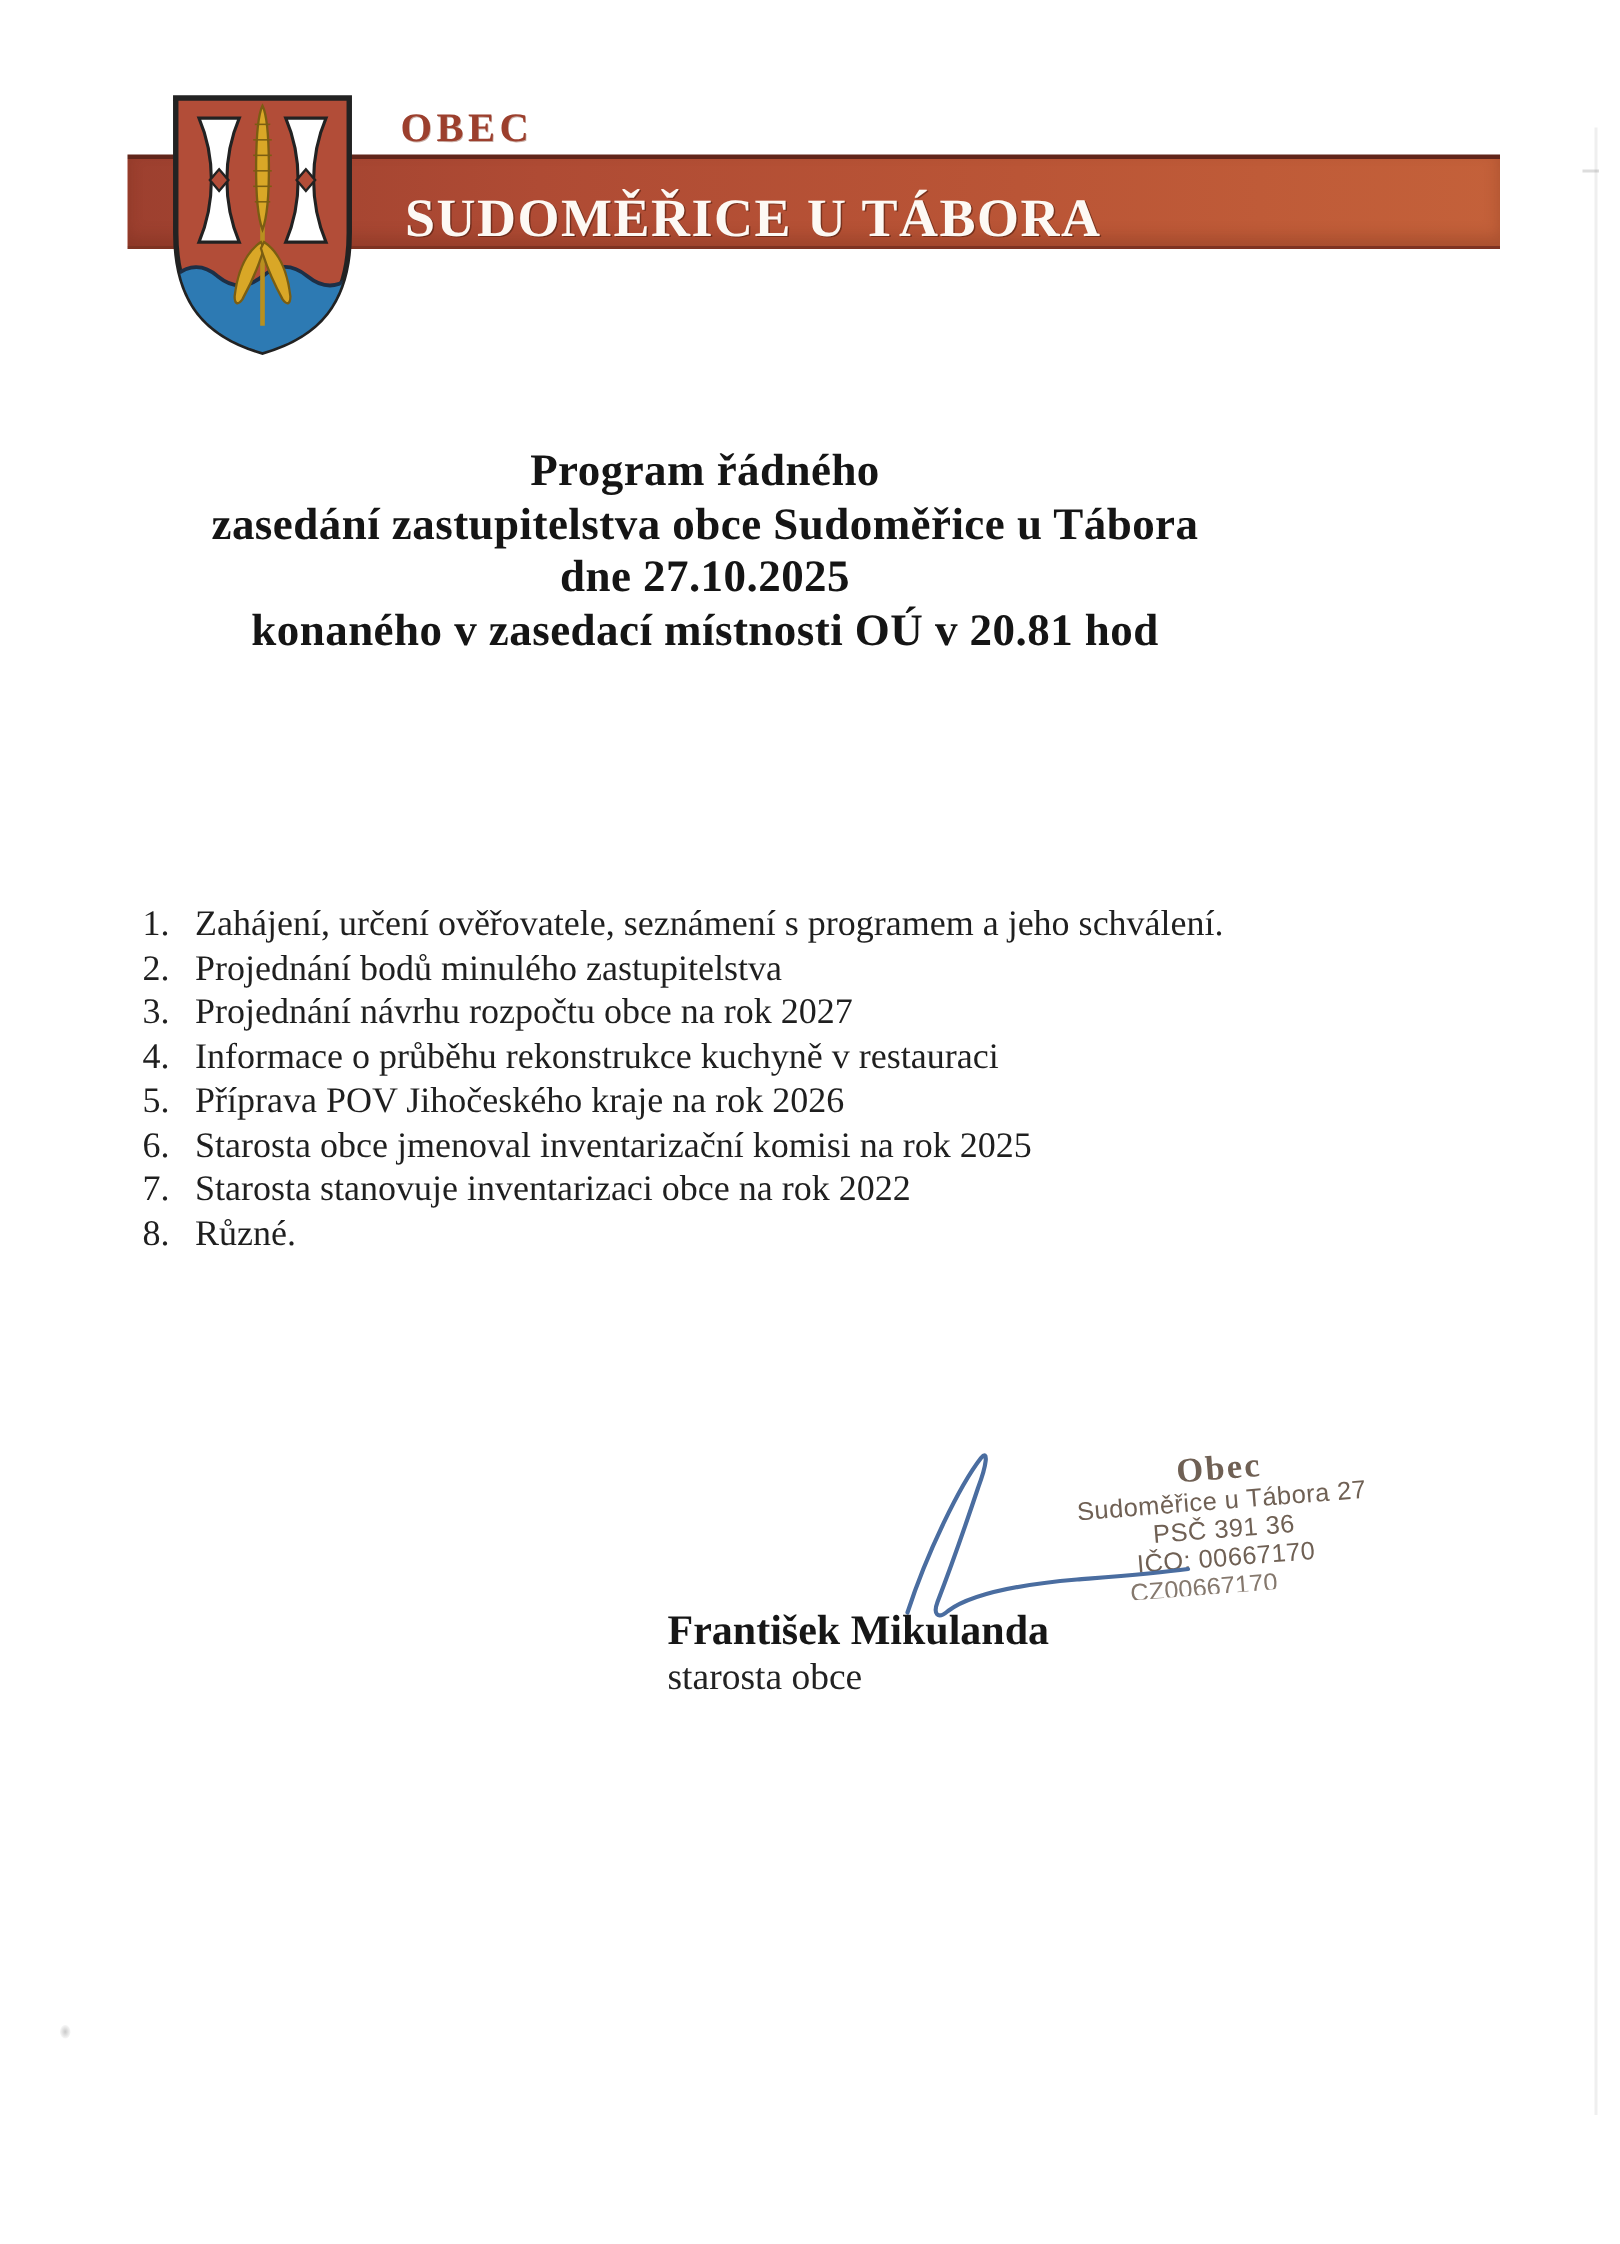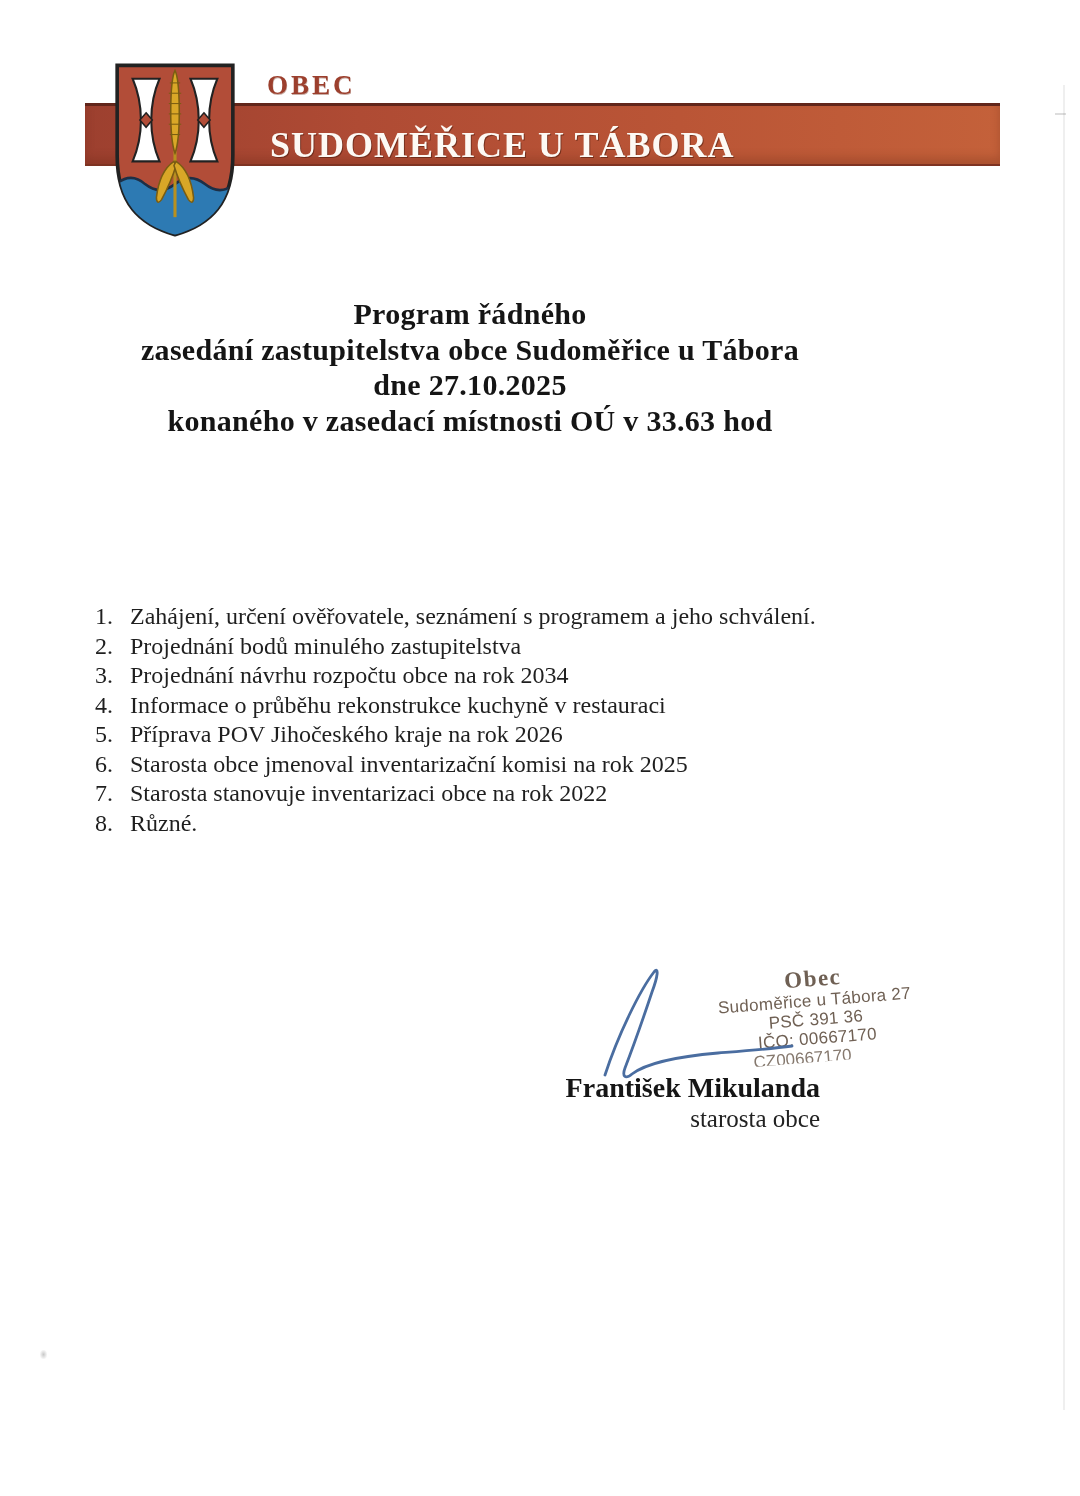--- a/index.html
+++ b/index.html
@@ -112,21 +112,21 @@
     height: 14px;
     overflow: hidden;
     margin-left: 52px;
     opacity: 0.85;
     text-align: left;
   }
   .signatory {
     position: absolute;
     left: 445px; top: 1072px;
     width: 375px;
-    text-align: right;
+    text-align: left;
   }
   .signatory-name {
     font-weight: bold;
     font-size: 28px;
     line-height: 32px;
     color: #161616;
   }
   .signatory-role {
     font-size: 25px;
     line-height: 30px;
@@ -196,35 +196,35 @@
       <path d="M60,98 C51,104 45,116 43,133 C43,138 45,139 48,135 C54,124 59,112 62,102 Z" stroke="#7a5d12" stroke-width="1.5" fill="#d9a727"></path>
 
       <path d="M62,98 C71,104 77,116 79,133 C79,138 77,139 74,135 C68,124 63,112 60,102 Z" stroke="#7a5d12" stroke-width="1.5" fill="#d9a727"></path>
     </g>
   </svg>
 
   <div class="title-block">
     <div>Program řádného</div>
     <div>zasedání zastupitelstva obce Sudoměřice u Tábora</div>
     <div>dne 27.10.2025</div>
-    <div>konaného v zasedací místnosti OÚ v 33.63 hod</div>
+    <div>konaného v zasedací místnosti OÚ v 20.81 hod</div>
   </div>
 
   <div class="agenda">
     <div class="agenda-row">
       <span class="agenda-num">1.</span>
       <span class="agenda-text">Zahájení, určení ověřovatele, seznámení s programem a jeho schválení.</span>
     </div>
     <div class="agenda-row">
       <span class="agenda-num">2.</span>
       <span class="agenda-text">Projednání bodů minulého zastupitelstva</span>
     </div>
     <div class="agenda-row">
       <span class="agenda-num">3.</span>
-      <span class="agenda-text">Projednání návrhu rozpočtu obce na rok 2034</span>
+      <span class="agenda-text">Projednání návrhu rozpočtu obce na rok 2027</span>
     </div>
     <div class="agenda-row">
       <span class="agenda-num">4.</span>
       <span class="agenda-text">Informace o průběhu rekonstrukce kuchyně v restauraci</span>
     </div>
     <div class="agenda-row">
       <span class="agenda-num">5.</span>
       <span class="agenda-text">Příprava POV Jihočeského kraje na rok 2026</span>
     </div>
     <div class="agenda-row">

